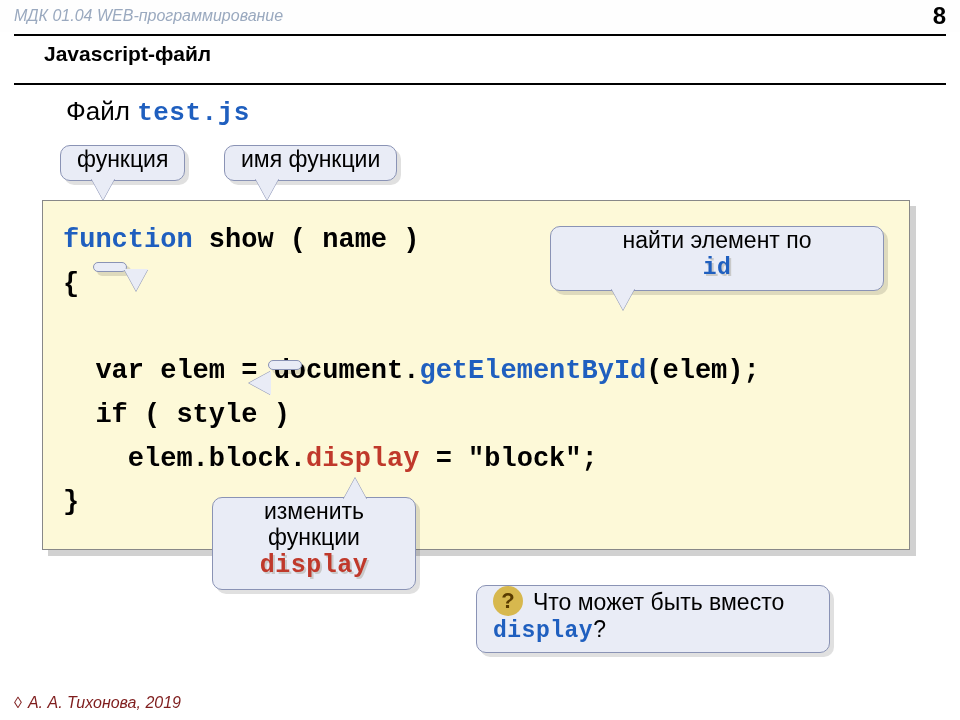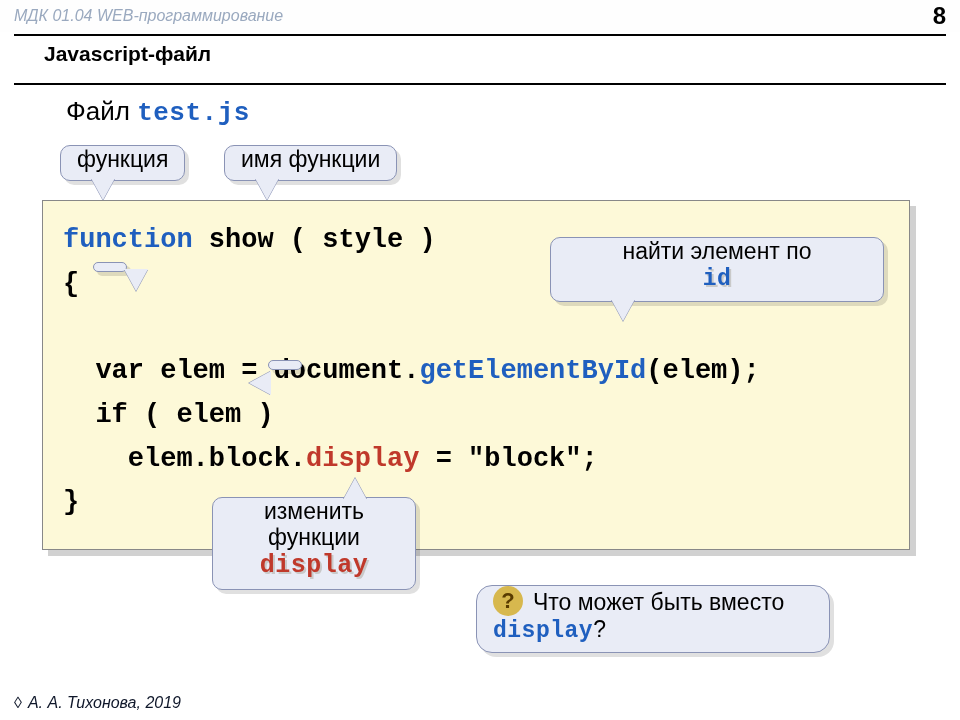--- a/index.html
+++ b/index.html
@@ -103,21 +103,21 @@
     font-family: "Courier New", monospace;
     font-size: 27px;
     font-weight: bold;
     line-height: 1.62;
     white-space: pre;
   }
   .footer {
     position: absolute;
     left: 14px;
     bottom: 8px;
-    color: #0f172a;
+    color: #7f1d1d;
     font-style: italic;
     font-size: 16px;
   }
   .shadow-text { text-shadow: 2px 2px 0 #c9c9c9; text-align: right; }
 
   
   .qmark {
     display: inline-block;
     width: 30px; height: 30px;
     border-radius: 50%;
@@ -151,49 +151,49 @@
   <span>функция</span>
   <div class="tail down" style="left:30px; bottom:-20px;"></div>
 </div>
 
 <div class="callout" style="left:224px; top:145px;">
   <span>имя функции</span>
   <div class="tail down" style="left:30px; bottom:-20px;"></div>
 </div>
 
 <div class="codebox">
-  <div class="code"><span class="blue">function</span><span> show ( style )</span>
+  <div class="code"><span class="blue">function</span><span> show ( name )</span>
 <span>{</span>
 
 <span>  var elem = document.</span><span class="blue">getElementById</span><span>(elem);</span>
-<span>  if ( elem )</span>
+<span>  if ( style )</span>
 <span>    elem.block.</span><span class="red">display</span><span> = "block";</span>
 <span>}</span></div>
 </div>
 
 <div class="callout" style="left:93px; top:262px;">
   <div class="tail down" style="left:30px; bottom:-20px;"></div>
 </div>
 
-<div class="callout" style="left:550px; top:237px; width:300px;">
+<div class="callout" style="left:550px; top:226px; width:300px;">
   <span>найти элемент по</span><br>
   <span class="mono blue shadow-text">id</span>
   <div class="tail down" style="left:60px; bottom:-20px;"></div>
 </div>
 
 <div class="callout" style="left:268px; top:360px;">
   <div class="tail left" style="left:-20px; top:10px;"></div>
 </div>
 
 <div class="callout" style="left:172px; top:497px; width:170px;margin-left:40px;">
   <span>изменить</span><br>
   <span>функции</span><br>
   <span class="mono red shadow-text" style="font-size:25px;">display</span>
   <div class="tail up" style="left:130px; top:-20px;"></div>
 </div>
 
-<div class="callout" style="left:476px; top:585px; width:320px; text-align:left;border-radius:16px;">
+<div class="callout" style="left:476px; top:585px; width:320px; text-align:left;">
   <span class="qmark">?</span><span>Что может быть вместо </span><span class="mono blue">display</span><span>?</span>
 </div>
 
 <div class="footer">
   <span style="font-style:normal; margin-right:6px;">◊</span><span>А. А. Тихонова, 2019</span>
 </div>
 
 </body></html>

